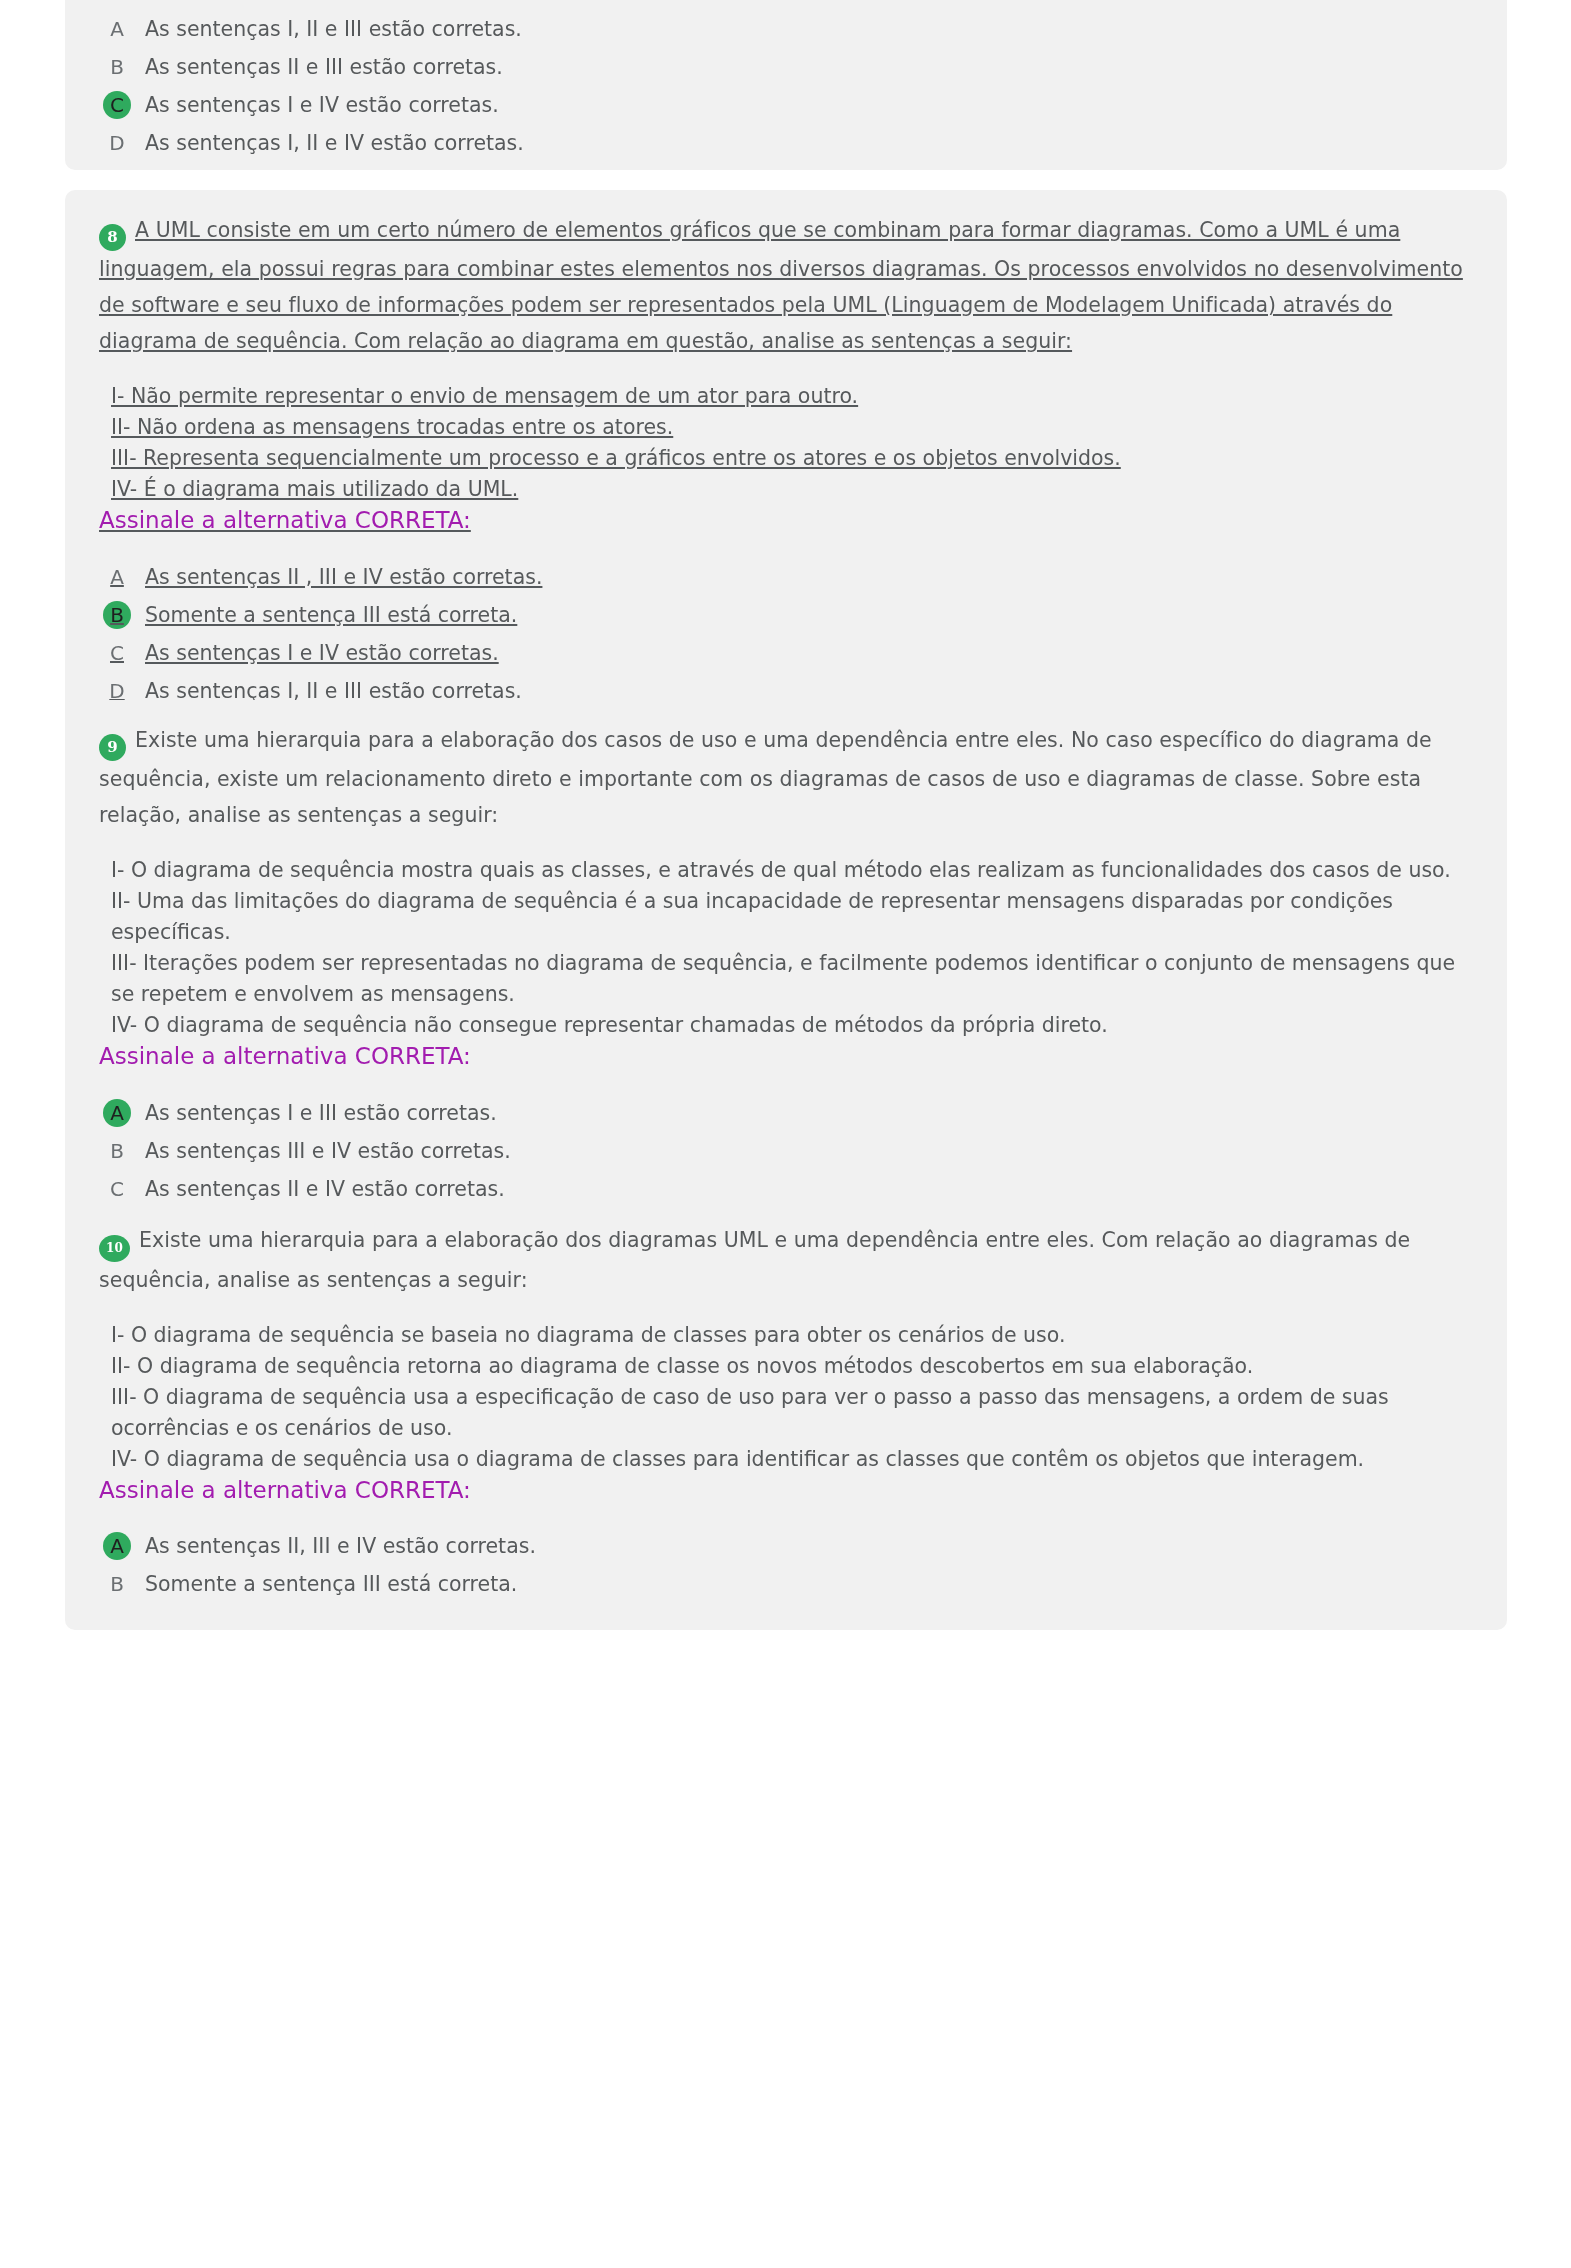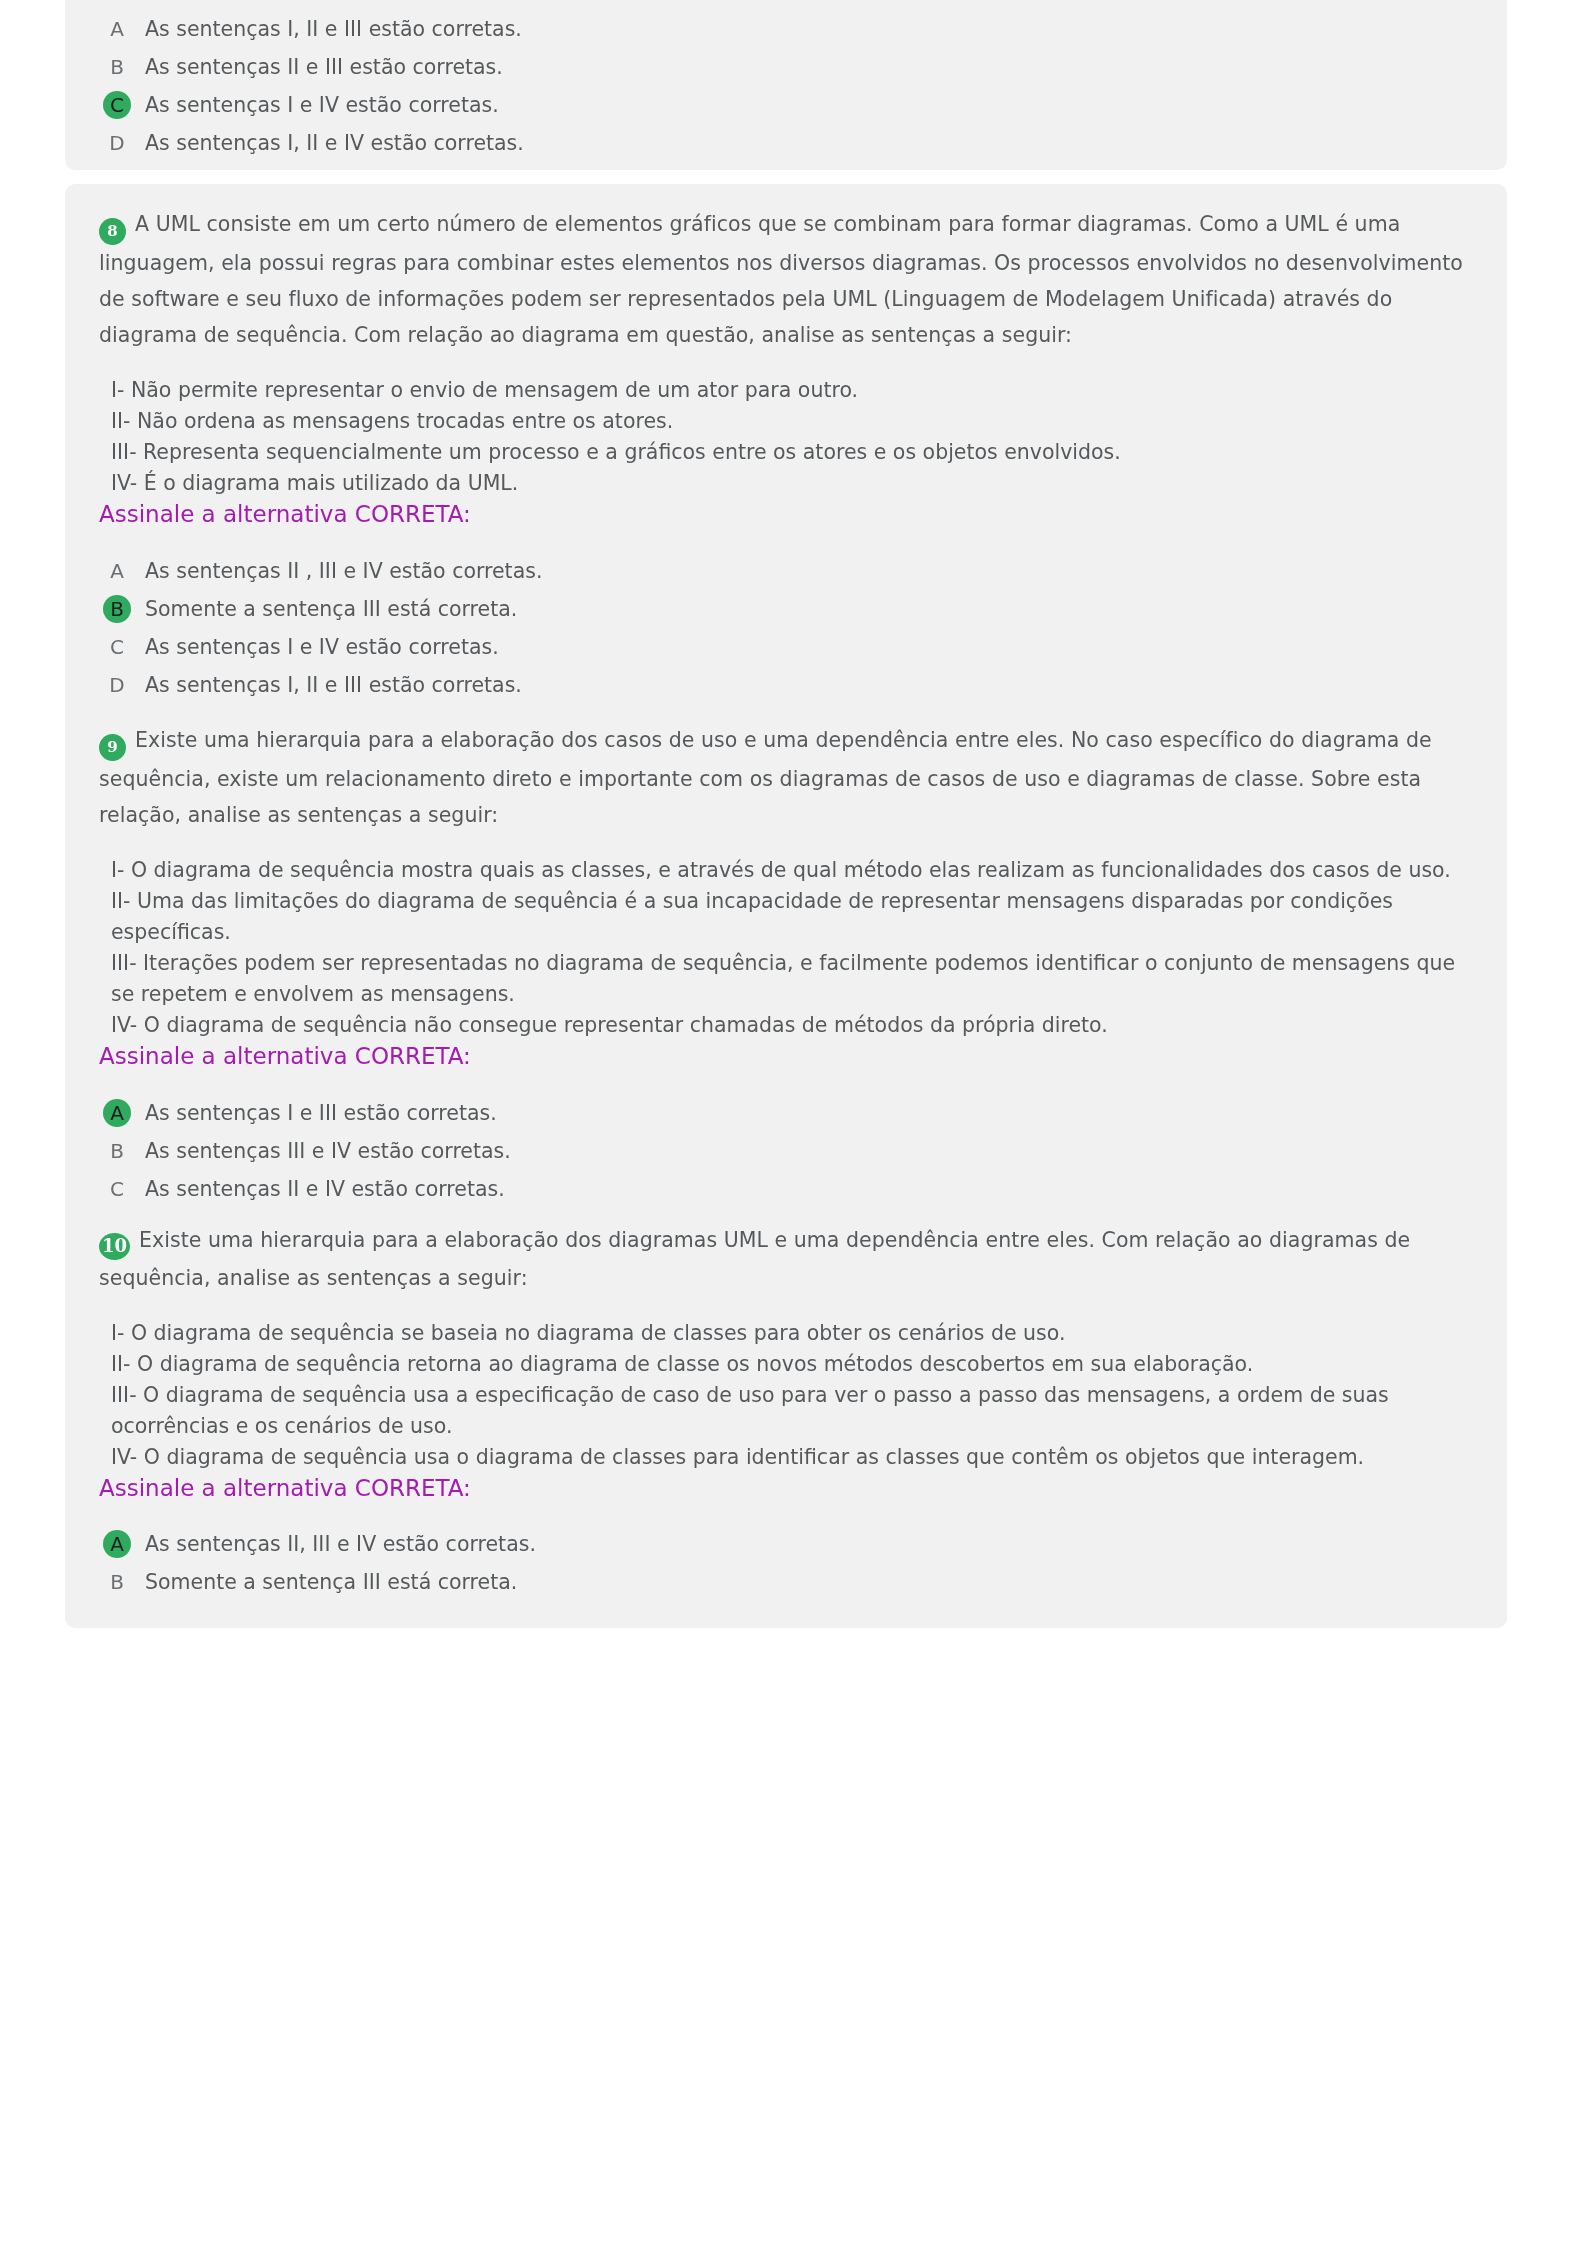--- a/index.html
+++ b/index.html
@@ -57,21 +57,21 @@
     color: #ffffff;
     font-size: 15px;
     font-weight: bold;
     line-height: 1;
     vertical-align: -5px;
     margin-right: 9px;
     font-family: "DejaVu Serif", "Liberation Serif", serif;
   }
   .stem .badge.wide {
     width: 31px;
-    font-size: 18px;
+    font-size: 12px;
   }
 
   
   .statements {
     margin-top: 22px;
     font-size: 20.5px;
     line-height: 31px;
     color: #56595b;
     margin-left: 12px;
   }
@@ -114,21 +114,21 @@
     color: #1f1f1f;
   }
   .alt-text {
     font-size: 20.5px;
     line-height: 28px;
     color: #56595b;
   }
 
   
   #card-q7 { top: -210px; height: 380px; }
-  #card-q8 { top: 184px; }
+  #card-q8 { top: 190px; text-decoration: underline; }
   #card-q9 { top: 700px; }
   #card-q10{ top: 1200px; }
 </style>
 </head>
 <body>
 
 <div class="page">
 
   <section class="card partial-top" id="card-q7">
     <div class="alternatives" style="padding-top:198px;">

